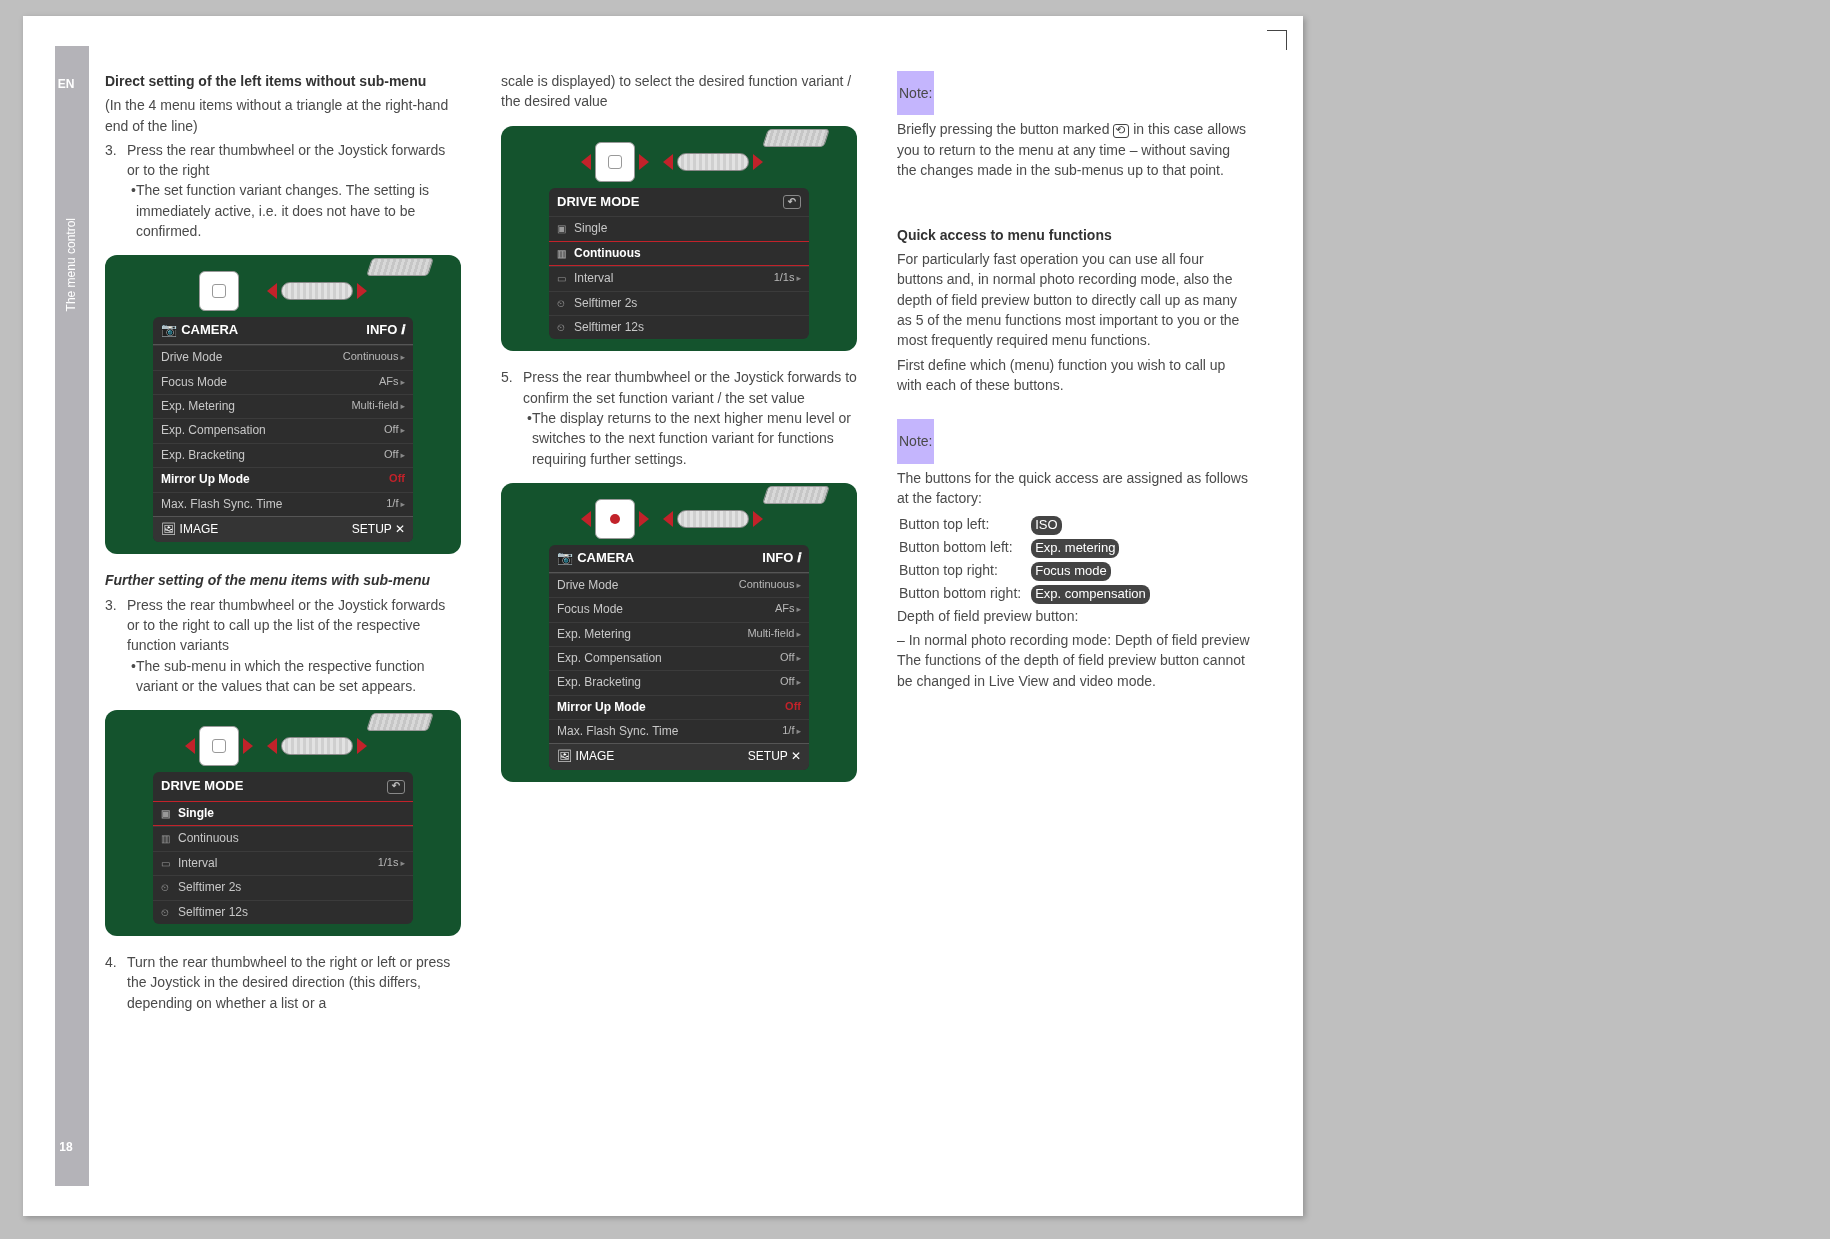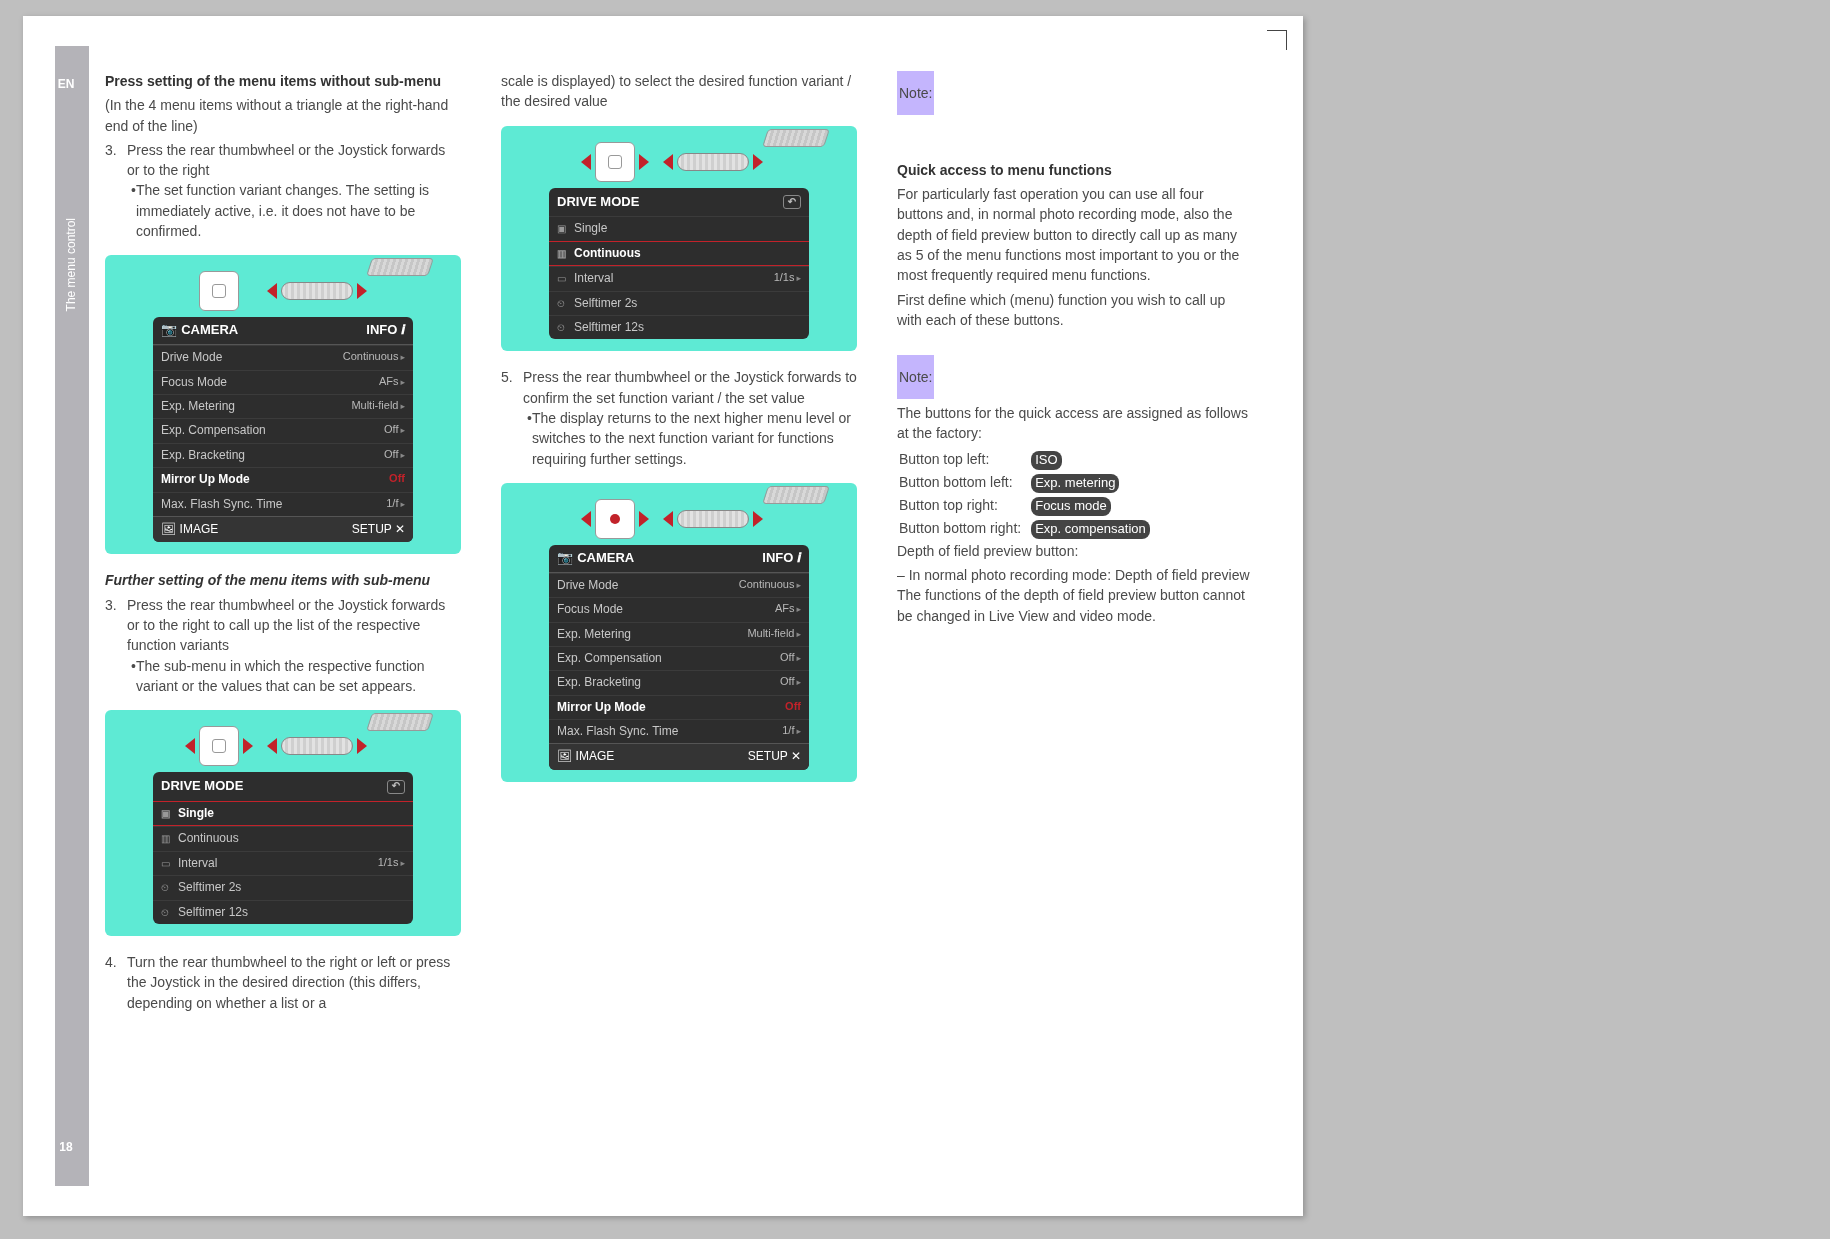--- a/index.html
+++ b/index.html
@@ -23,21 +23,21 @@
   ul.bul li:before{content:"• ";margin-left:-14px}
   ul.dash{list-style:none;padding-left:14px}
   ul.dash li:before{content:"– ";margin-left:-14px}
   .noteh{background:#c4b5fd;display:inline-block;padding:12px 2px}
   .lcdtag{display:inline-block;background:#444;color:#fff;font-family:'Arial Narrow',sans-serif;font-size:13px;padding:0 4px;border-radius:8px}
   .ret{display:inline-block;border:1.5px solid #444;border-radius:3px;width:16px;height:14px;position:relative;vertical-align:middle}
   .ret:after{content:"⟲";position:absolute;left:1px;top:-3px;font-size:12px;color:#444}
   table.assign td{padding-right:8px;vertical-align:top}
 
   
-  .cambox{background:#5eead4;border-radius:6px;padding:16px 16px 12px 16px;margin:14px 0 16px 0;position:relative}
+  .cambox{background:#14532d;border-radius:12px;padding:16px 16px 12px 16px;margin:14px 0 16px 0;position:relative}
   .camtop{display:flex;justify-content:center;align-items:center;gap:28px;margin-bottom:6px}
   .joypad{width:40px;height:40px;border:1.5px solid #999;border-radius:6px;position:relative;background:#fff}
   .joypad .c{position:absolute;left:50%;top:50%;width:14px;height:14px;border:1.5px solid #999;border-radius:3px;transform:translate(-50%,-50%)}
   .joypad .dot{position:absolute;left:50%;top:50%;width:10px;height:10px;border-radius:50%;background:#c2222a;transform:translate(-50%,-50%)}
   .wheelg{display:flex;align-items:center;gap:4px}
   .wheel{width:72px;height:18px;border:1.5px solid #888;border-radius:9px;background:repeating-linear-gradient(90deg,#e2e2e2 0 3px,#cfcfcf 3px 6px)}
   .wheelg .arr{width:0;height:0;border-top:8px solid transparent;border-bottom:8px solid transparent}
   .wheelg .al{border-right:10px solid #c2222a}
   .wheelg .ar{border-left:10px solid #c2222a}
   .wheeltop{position:absolute;right:30px;top:3px;width:62px;height:18px;border:1.5px solid #999;border-radius:4px;background:repeating-linear-gradient(90deg,#d8d8d8 0 3px,#c6c6c6 3px 6px);transform:skewX(-18deg)}
@@ -63,21 +63,21 @@
   <div class="crop"></div>
   <div class="leftrail">
     <div class="lang">EN</div>
     <div class="sidetitle">The menu control</div>
     <div class="pnum">18</div>
   </div>
 
   <div class="content">
 
     <div class="col">
-      <p><b class="head">Press setting of the menu items without sub-menu</b></p>
+      <p><b class="head">Direct setting of the left items without sub-menu</b></p>
       <p>(In the 4 menu items without a triangle at the right-hand end of the line)</p>
       <ol>
         <li>
             <span class="n">3.</span>
             <div>
               <span>Press the rear thumbwheel or the Joystick forwards or to the right</span>
               <ul class="bul">
                 <li>The set function variant changes. The setting is immediately active, i.e. it does not have to be confirmed.</li>
               </ul>
             </div>
@@ -316,20 +316,21 @@
           <div class="ftr">
               <span>🖼 <span>IMAGE</span></span>
               <span><span>SETUP</span> ✕</span>
             </div>
         </div>
       </div>
     </div>
 
     <div class="col">
       <p><span class="noteh">Note:</span></p>
+      <p><span>Briefly pressing the button marked </span><span class="ret"></span><span> in this case allows you to return to the menu at any time – without saving the changes made in the sub-menus up to that point.</span></p>
       <br><br>
       <p><b class="head">Quick access to menu functions</b></p>
       <p>For particularly fast operation you can use all four buttons and, in normal photo recording mode, also the depth of field preview button to directly call up as many as 5 of the menu functions most important to you or the most frequently required menu functions.</p>
       <p>First define which (menu) function you wish to call up with each of these buttons.</p>
       <br>
       <p><span class="noteh">Note:</span></p>
       <p>The buttons for the quick access are assigned as follows at the factory:</p>
       <table class="assign">
         <tbody>
             <tr>

